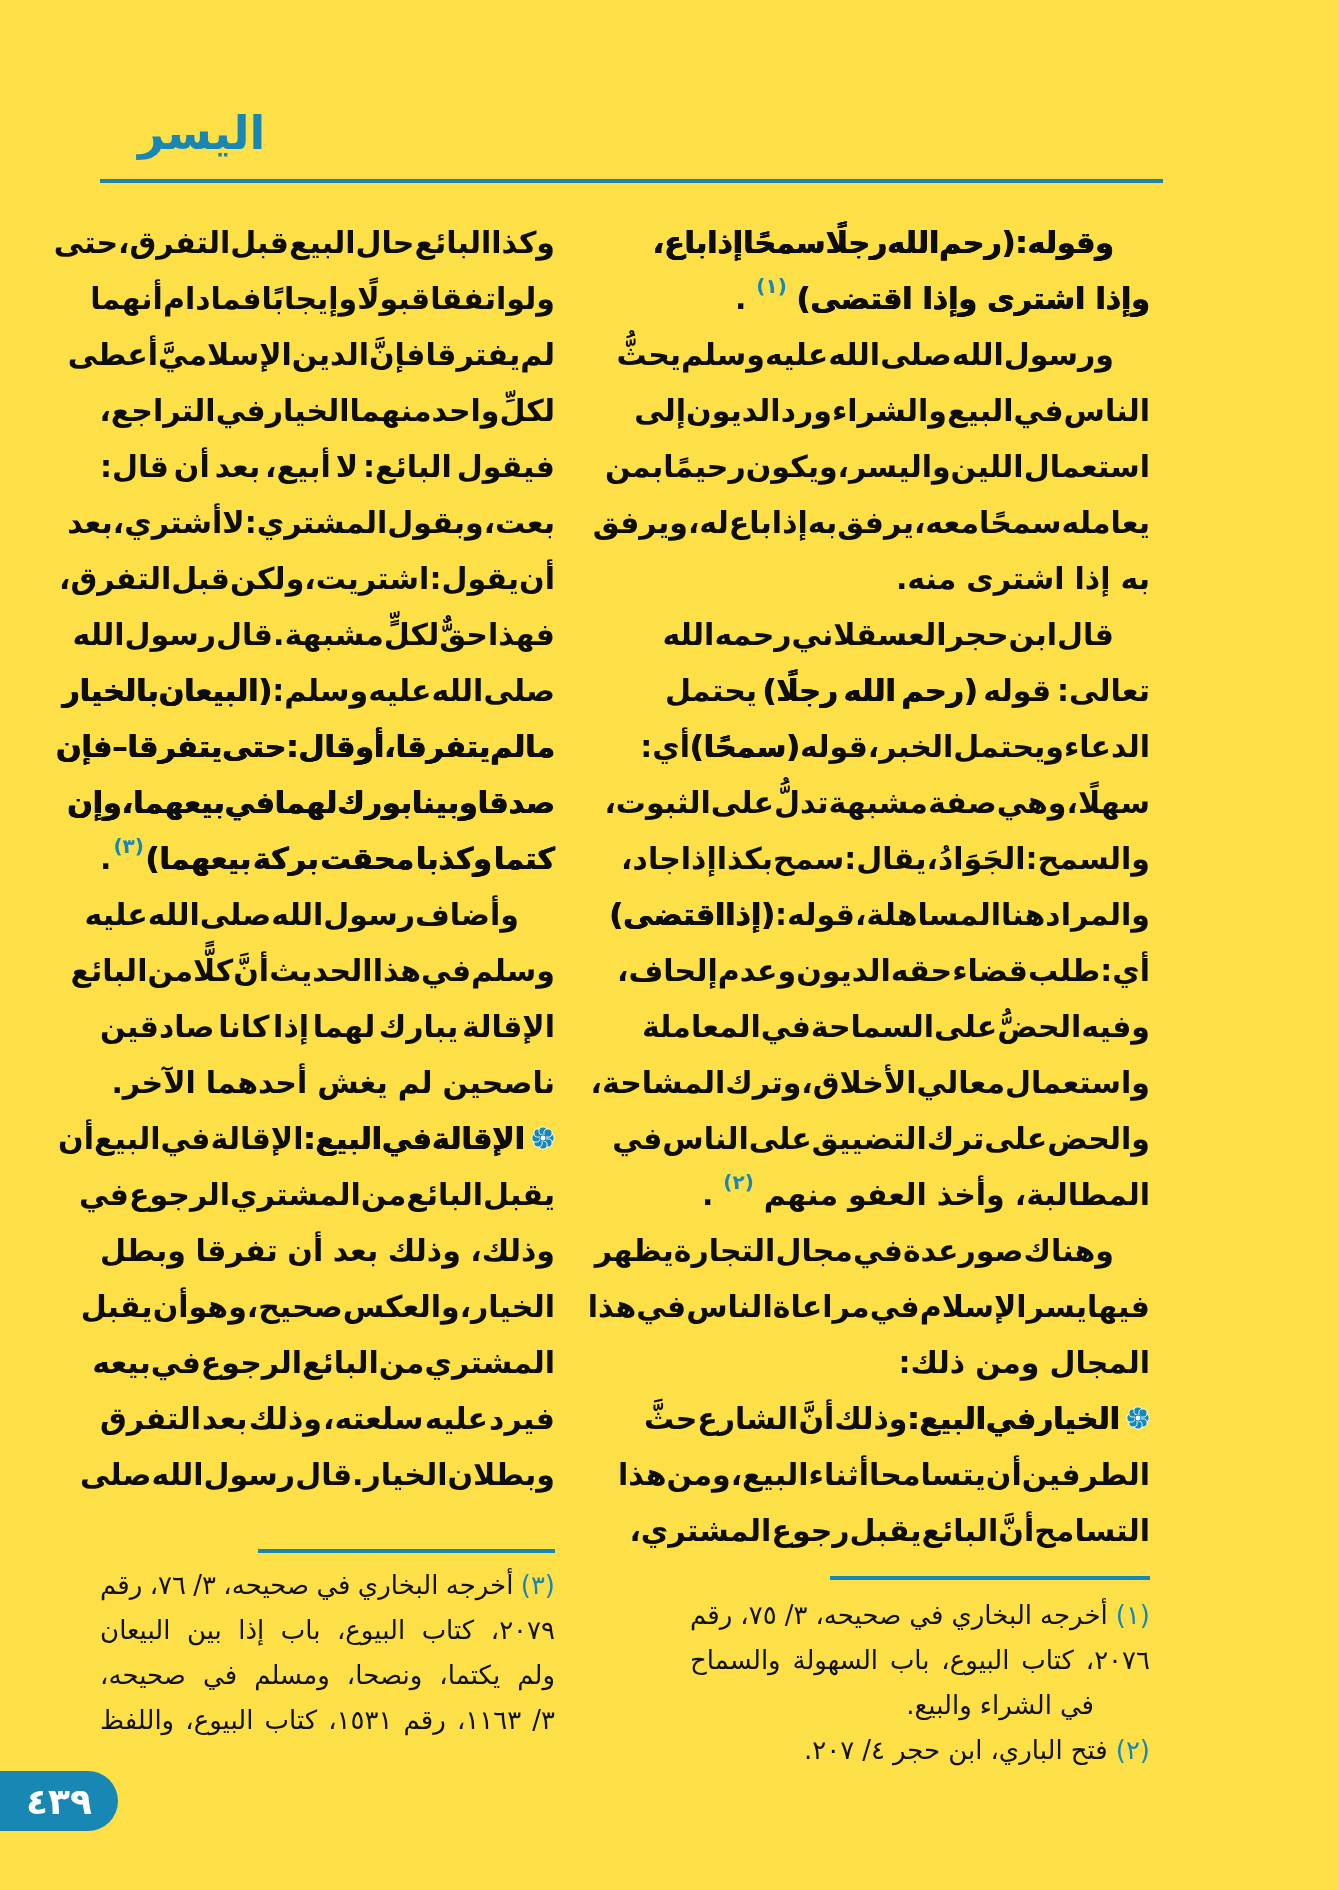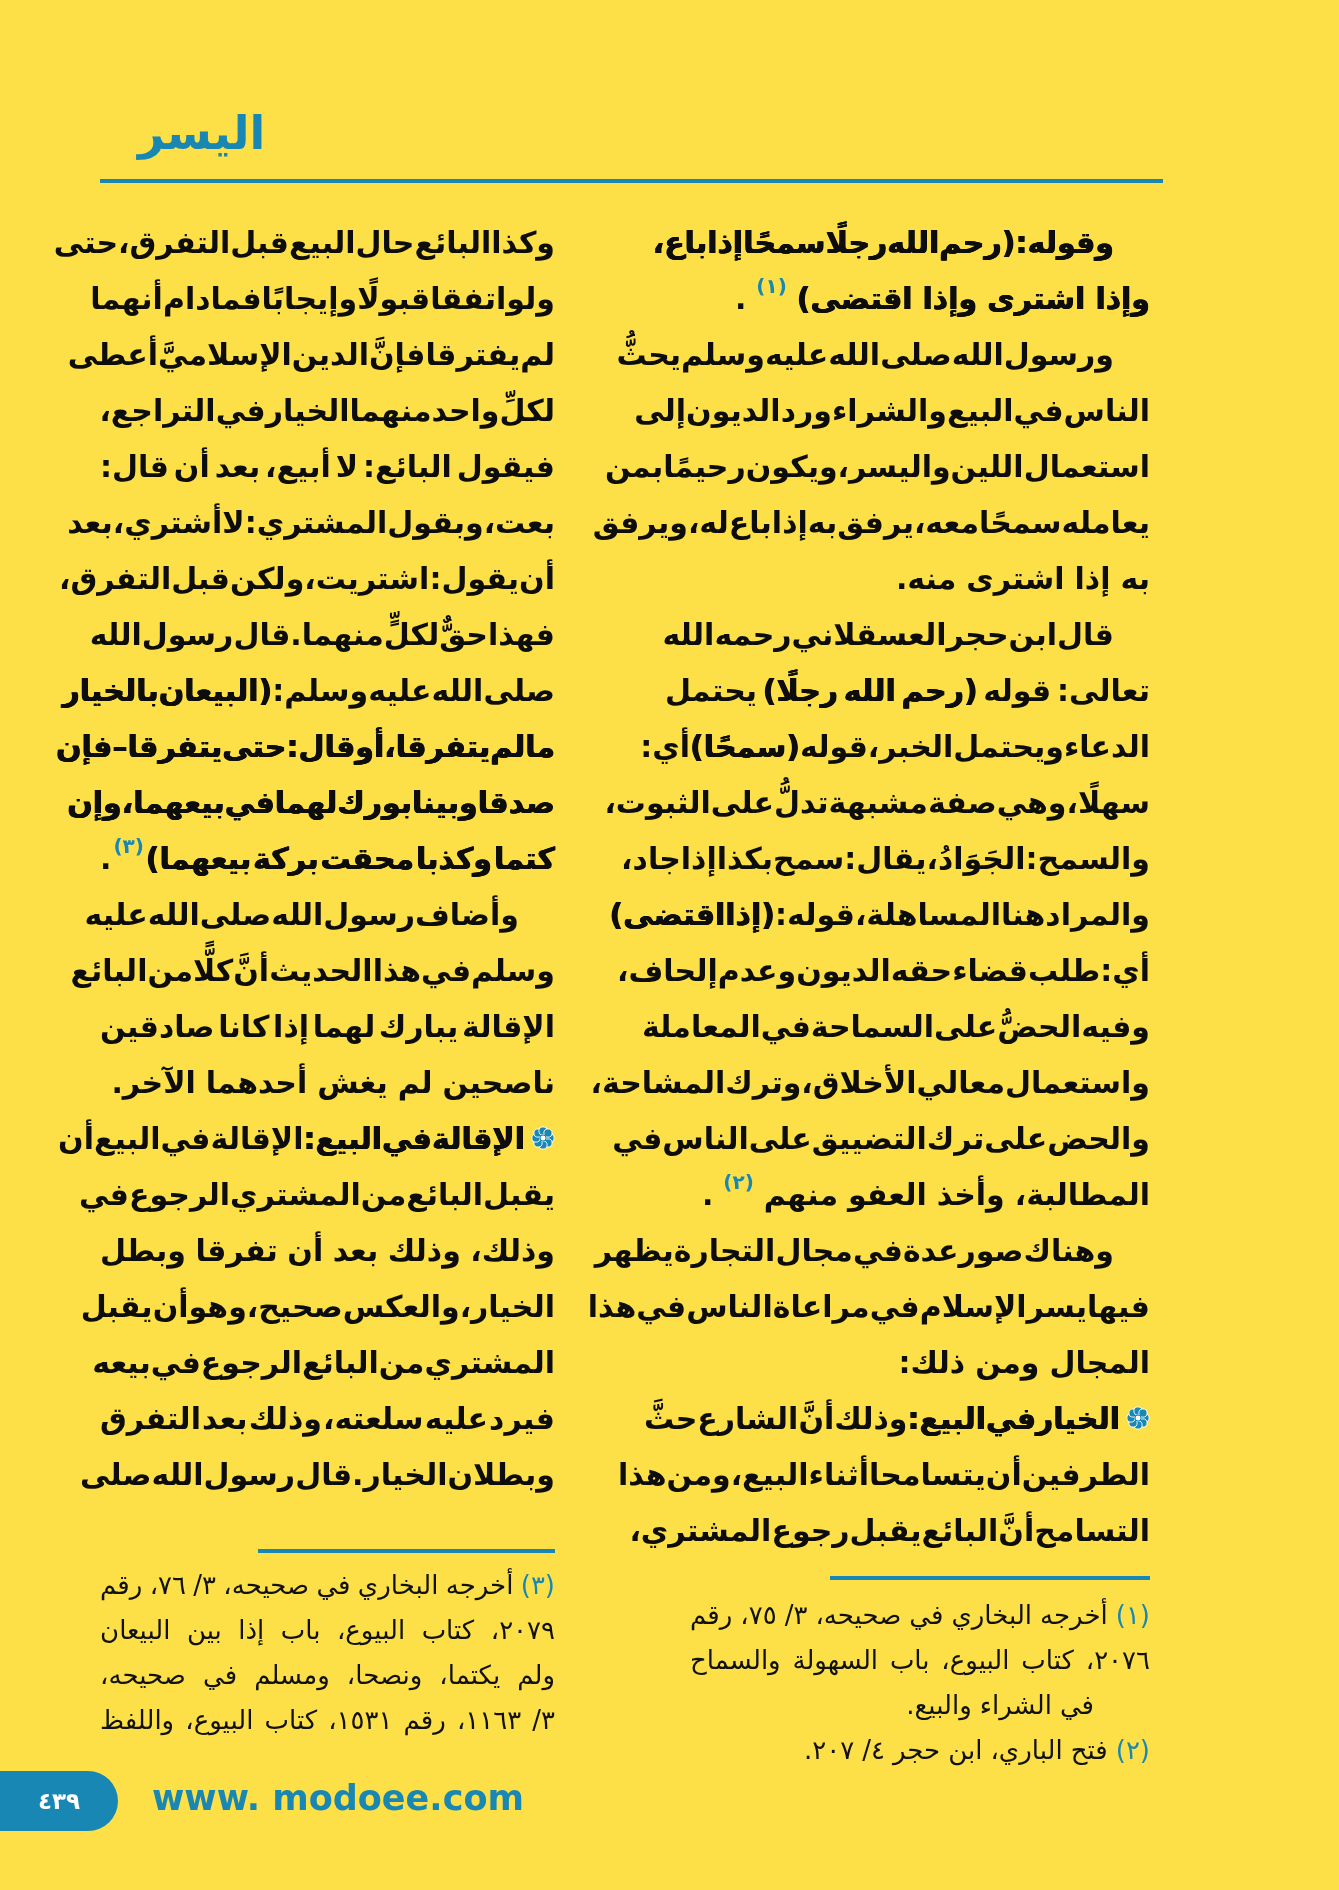--- a/index.html
+++ b/index.html
@@ -25,21 +25,21 @@
   .fnsep-left{left:258px;top:1549px;width:297px;}
   .fnblock{position:absolute;direction:rtl;}
   .fnblock-right{left:690px;top:1592px;width:460px;}
   .fnblock-left{left:100px;top:1562px;width:455px;}
   .fn-line{display:flex;flex-direction:row;justify-content:space-between;align-items:center;
         height:45px;font-size:26px;font-weight:normal;white-space:nowrap;color:#111;}
   .fn-line.end{justify-content:flex-start;gap:8px;}
   .fn-line.indent{padding-right:56px;}
   .footer-badge{position:absolute;left:0;top:1771px;width:118px;height:60px;background:#1987b4;
         border-radius:0 30px 30px 0;display:flex;align-items:center;justify-content:center;
-        color:#ffffff;font-size:23px;font-weight:bold;}
+        color:#ffffff;font-size:36px;font-weight:bold;}
   .website{position:absolute;left:152px;top:1778px;font-size:35px;font-weight:bold;color:#1987b4;}
 </style>
 </head>
 <body>
 
 <div class="page">
   <div class="header-title">اليسر</div>
   <div class="header-rule"></div>
 
   <div class="col col-right" id="col-right">
@@ -327,21 +327,21 @@
           <span class="w">يقول:</span>
           <span class="w">اشتريت،</span>
           <span class="w">ولكن</span>
           <span class="w">قبل</span>
           <span class="w">التفرق،</span>
         </div>
         <div class="line">
           <span class="w">فهذا</span>
           <span class="w">حقٌّ</span>
           <span class="w">لكلٍّ</span>
-          <span class="w">منهما.</span>
+          <span class="w">مشبهة.</span>
           <span class="w">قال</span>
           <span class="w">رسول</span>
           <span class="w">الله</span>
         </div>
         <div class="line">
           <span class="w">صلى</span>
           <span class="w">الله</span>
           <span class="w">عليه</span>
           <span class="w">وسلم:</span>
           <span class="w b">(البيعان</span>
@@ -565,14 +565,13 @@
           <span class="w">كتاب</span>
           <span class="w">البيوع،</span>
           <span class="w">واللفظ</span>
         </div>
       </div>
     </div>
 
   <div class="footer-badge">
     <span>٤٣٩</span>
   </div>
-  <div class="website">www. modoee.com</div>
 </div>
 
 </body></html>

